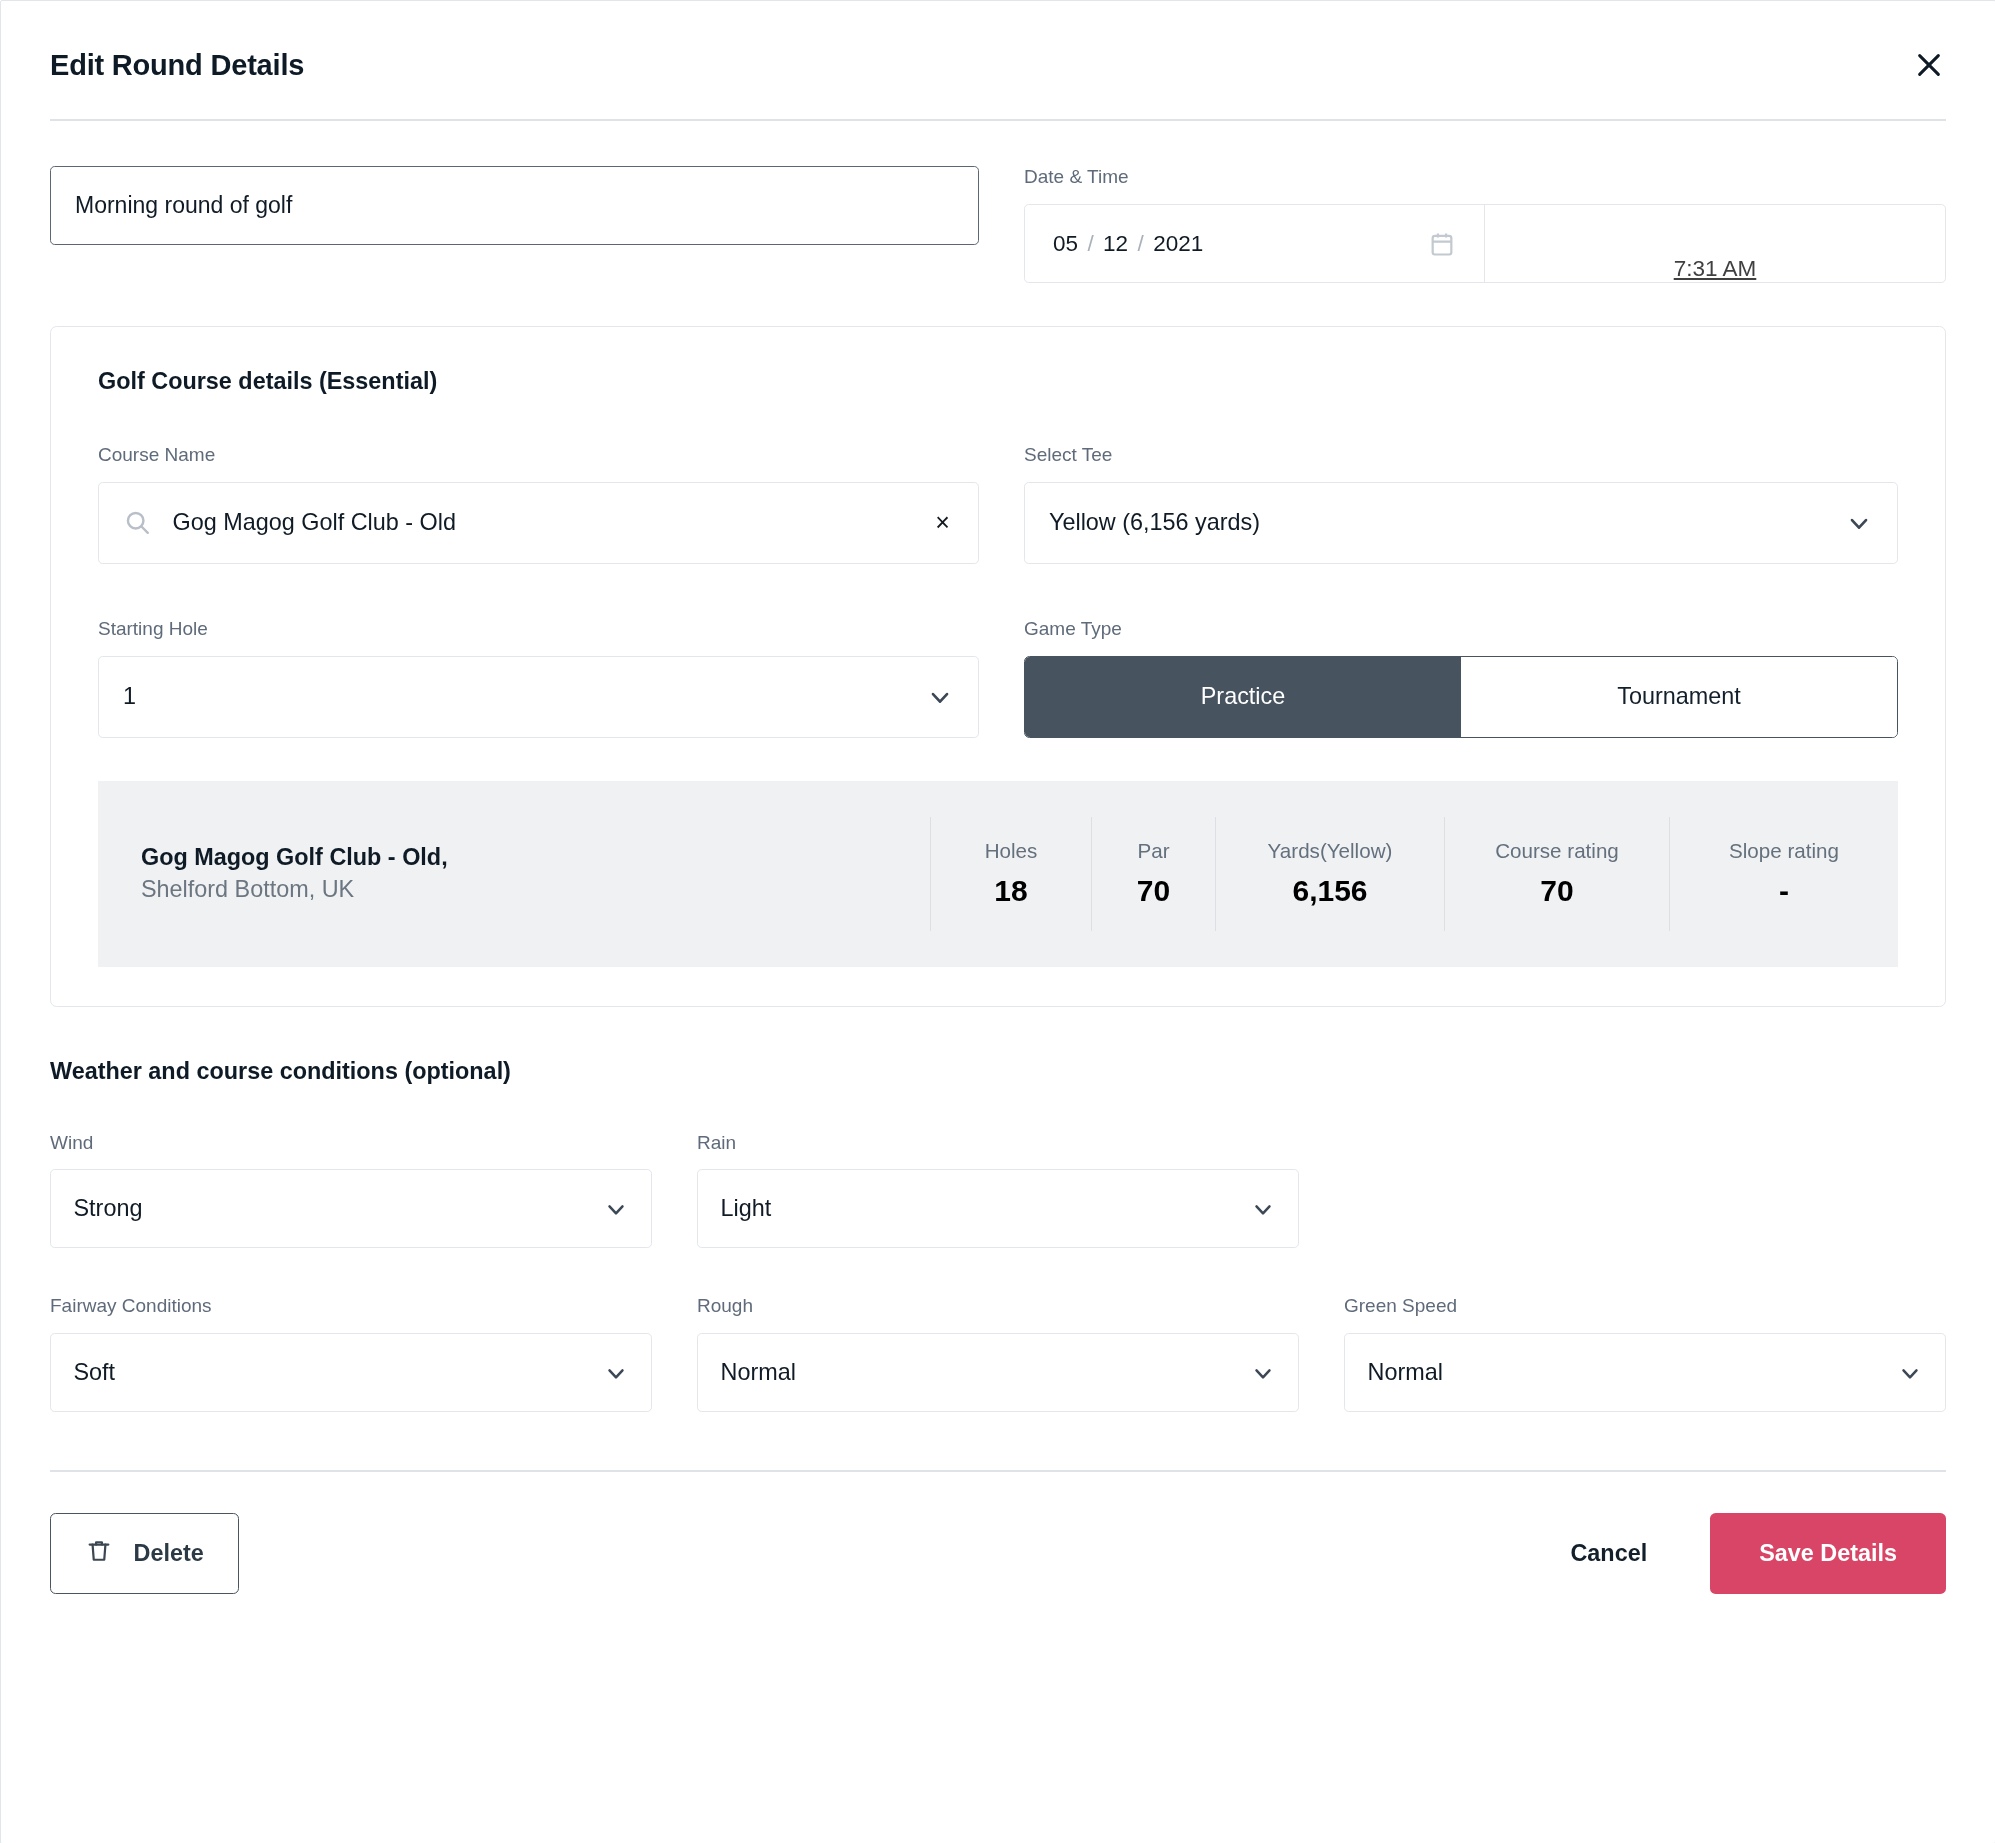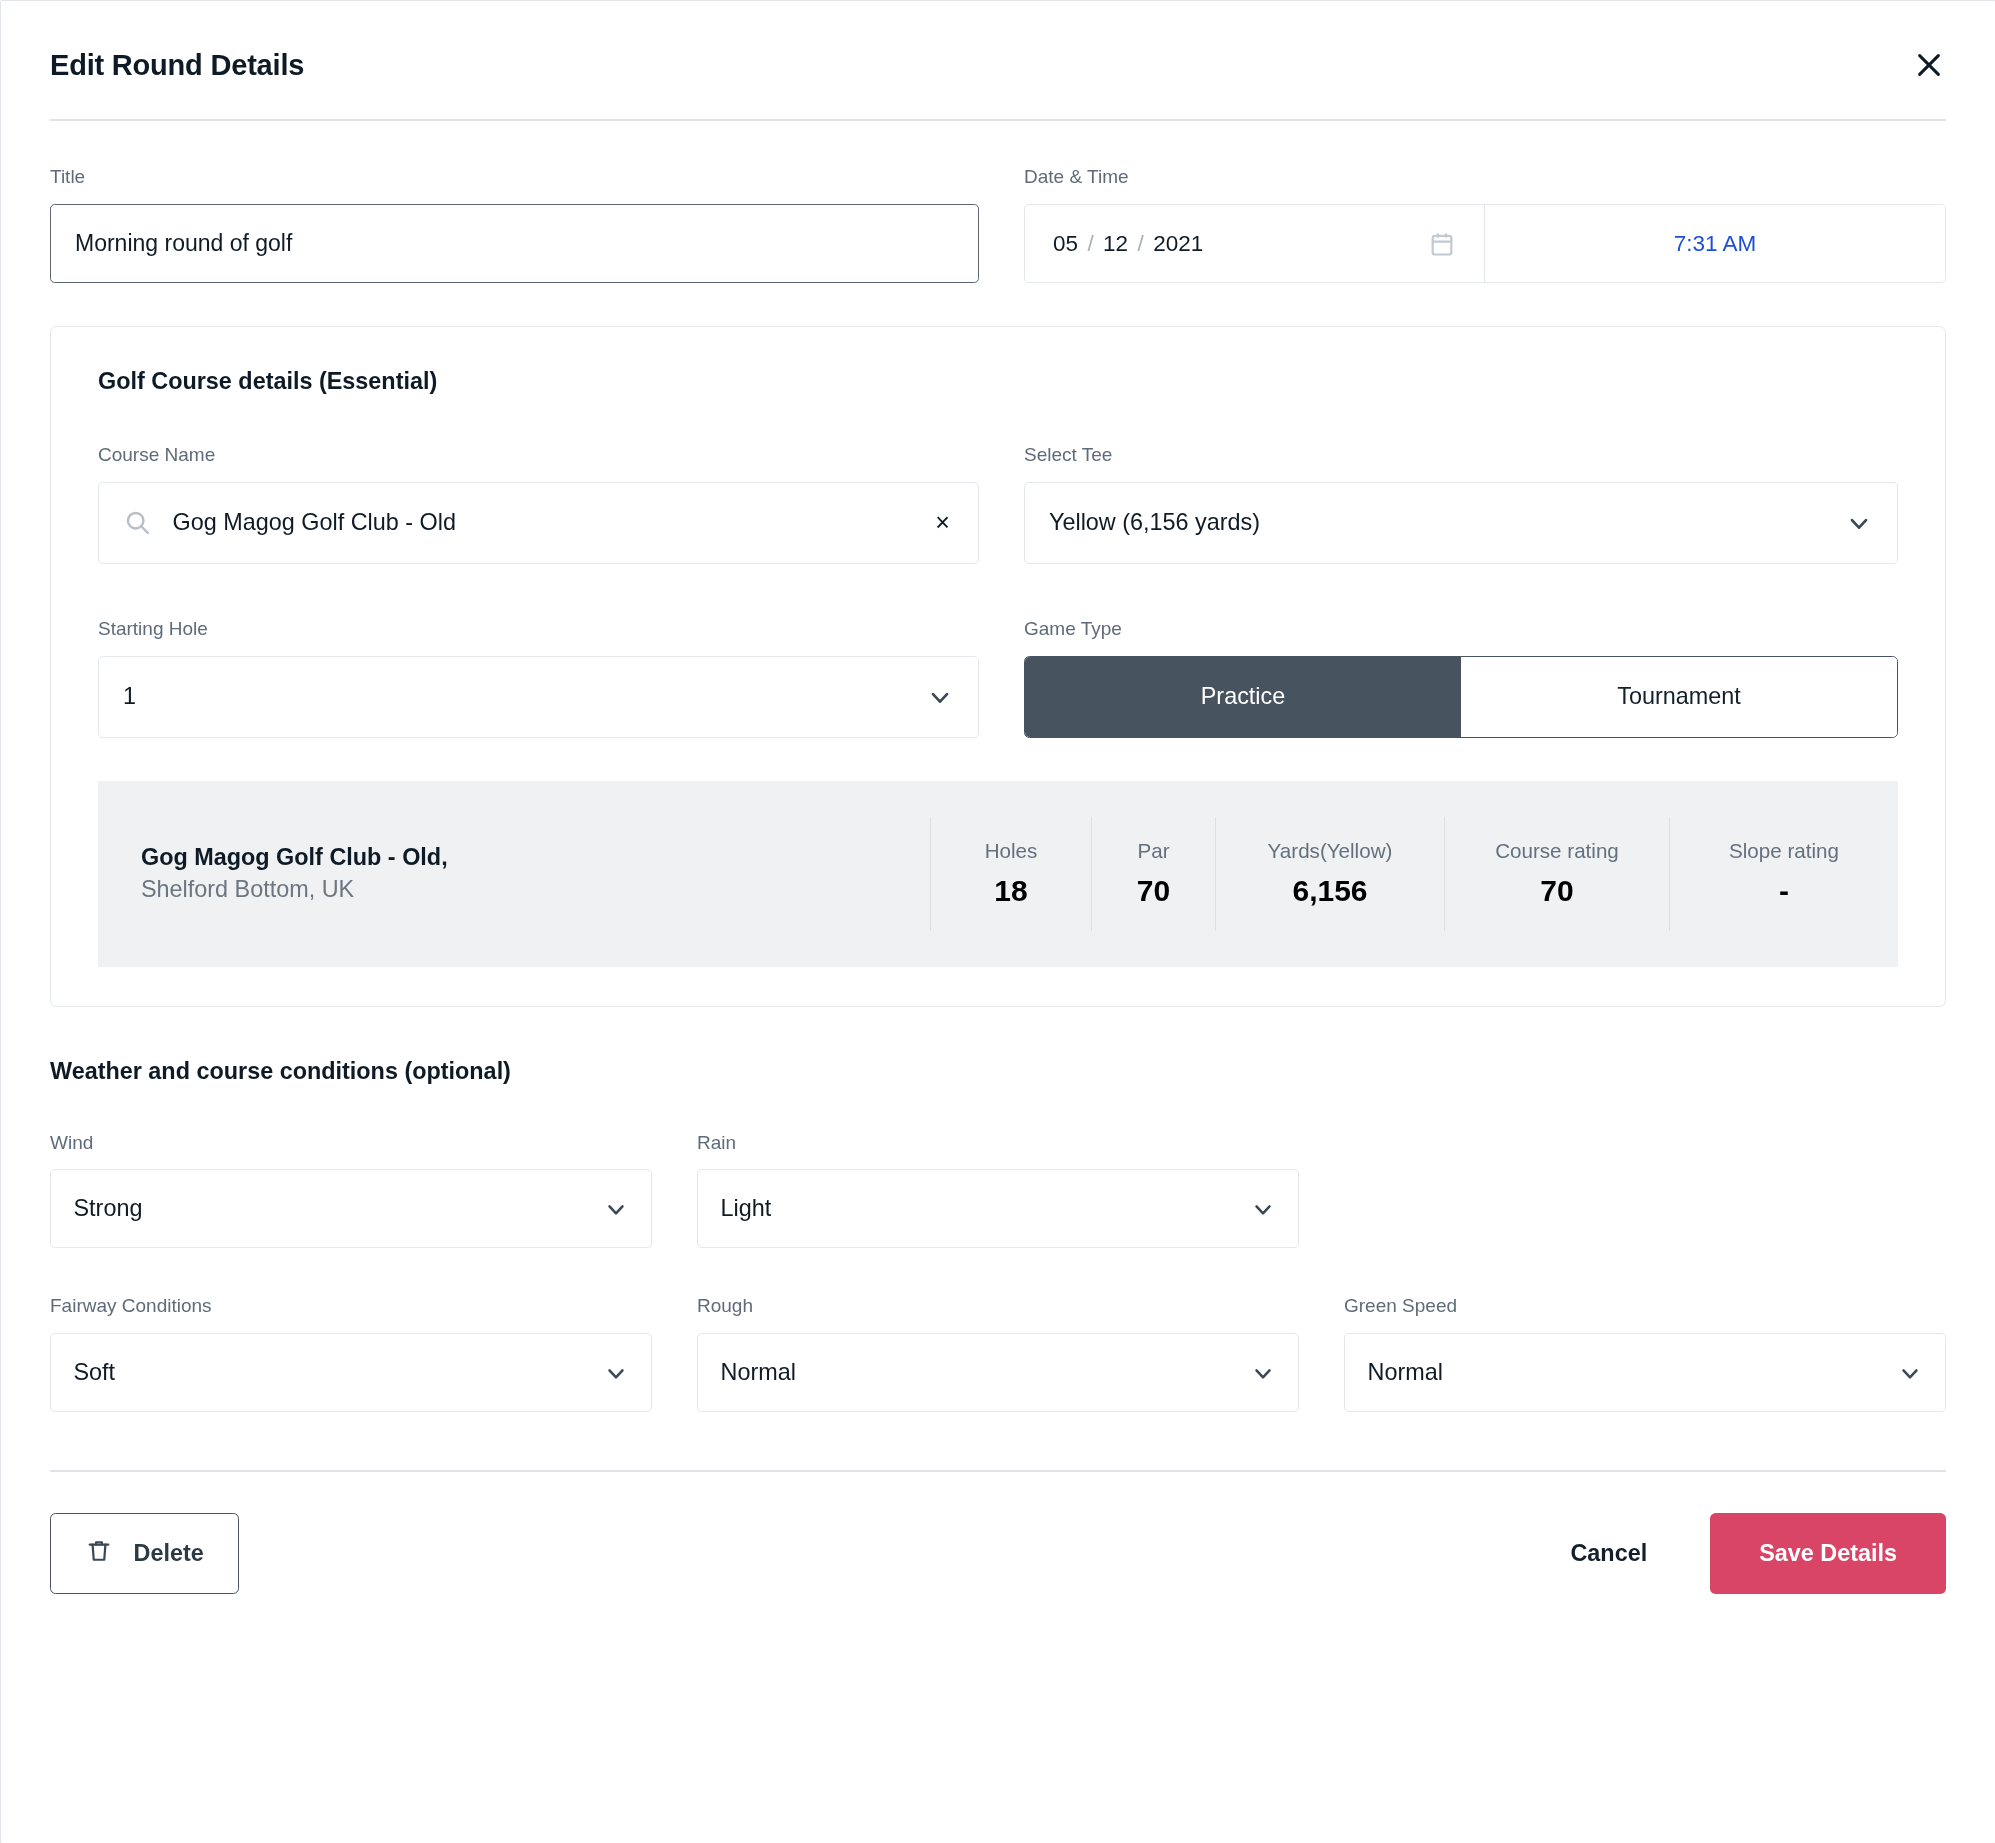--- a/index.html
+++ b/index.html
@@ -103,24 +103,25 @@
     padding: 0 28px;
     border-right: 1.9px solid #e3e7eb;
     position: relative;
   }
   .date-seg { font-size: 22.5px; color: #101b26; }
   .date-slash { font-size: 22.5px; color: #a9b1bb; margin: 0 9.4px; }
   .cal-icon { margin-left: auto; display: flex; align-items: center; }
   .time-part {
     flex: 1 1 50%;
     display: flex;
-    align-items: center;
+    align-items: flex-end;
     justify-content: center;
     font-size: 22.5px;
-    color: #1d4ed8;
+    color: #404040;
+    text-decoration: underline;
   }
 
   
   .course-card {
     margin: 43px 49px 0 49px;
     border: 1.9px solid #e3e7eb;
     border-radius: 6.6px;
     padding: 41px 47px 39px 47px;
   }
   .card-heading {
@@ -340,21 +341,20 @@
           <line x1="5" y1="5" x2="19" y2="19"></line>
             <line x1="19" y1="5" x2="5" y2="19"></line>
         </svg>
       </span>
     </button>
   </div>
   <div class="header-divider"></div>
 
   <div class="row-top">
     <div class="col-title">
-      <label class="field-label">Title</label>
       <div class="text-input">
         <span>Morning round of golf</span>
       </div>
     </div>
     <div class="col-datetime">
       <label class="field-label">Date &amp; Time</label>
       <div class="datetime-wrap">
         <div class="date-part">
           <span class="date-seg">05</span>
           <span class="date-slash">/</span>

